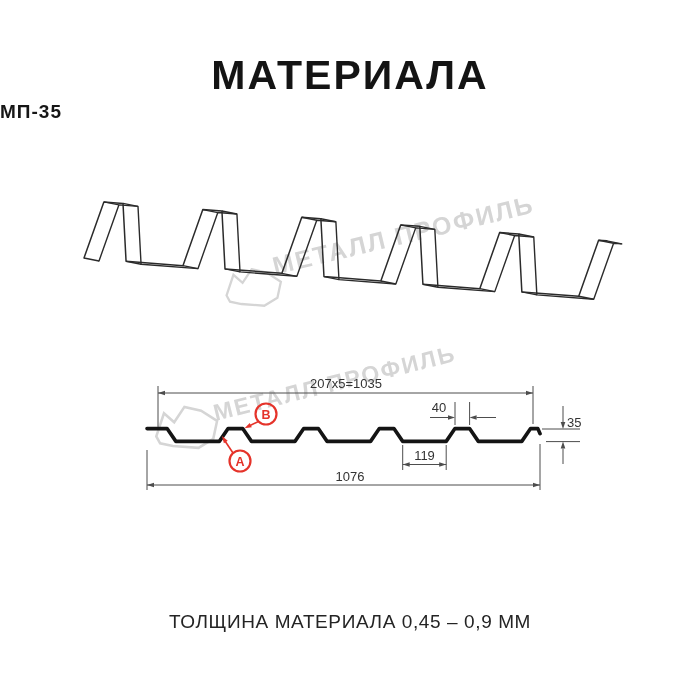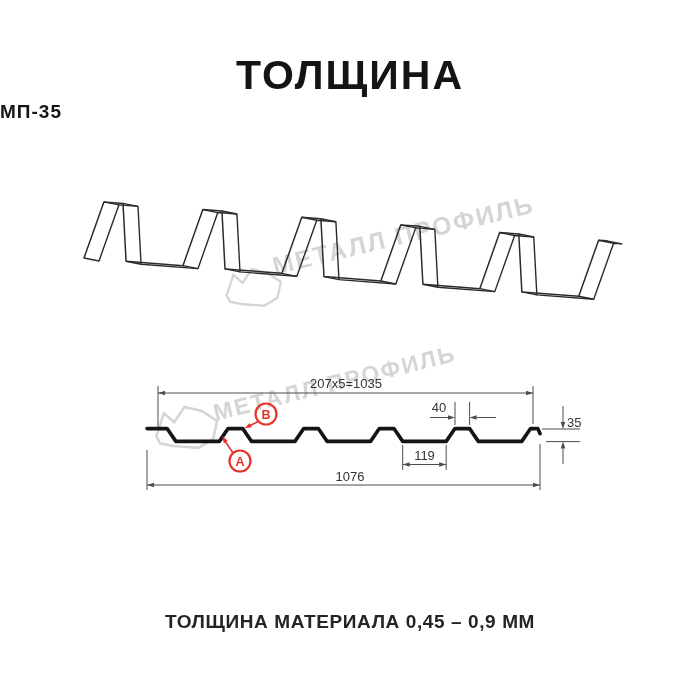--- a/index.html
+++ b/index.html
@@ -4,21 +4,21 @@
 <style>
   html,body{margin:0;padding:0;}
   body{width:700px;height:700px;position:relative;background:#ffffff;overflow:hidden;
        font-family:"Liberation Sans", sans-serif;}
   .abs{position:absolute;}
   .page-title{left:0;top:52px;width:700px;text-align:center;
       font-size:41px;font-weight:800;letter-spacing:2px;color:#141414;}
   .page-subtitle{left:0;top:101px;width:700px;
       font-size:19px;font-weight:600;letter-spacing:1px;color:#161616;}
   .footer-note{left:0;top:611px;width:700px;text-align:center;
-      font-size:19px;font-weight:700;letter-spacing:0.6px;color:#242424;}
+      font-size:19px;font-weight:400;letter-spacing:0.6px;color:#242424;}
   .wm-text{color:#d5d5d5;font-weight:700;white-space:nowrap;
       transform-origin:left center;}
   .wm1{left:273px;top:252px;font-size:25px;letter-spacing:2px;transform:rotate(-13.5deg);}
   .wm2{left:214px;top:400px;font-size:23px;letter-spacing:2px;transform:rotate(-14deg);}
   svg{position:absolute;left:0;top:0;}
   .wm-logo{position:absolute;}
 </style>
 </head>
 <body>
 
@@ -112,15 +112,15 @@
       <polygon points="222,436 227.73377030855087,440.62751316030335 223.87174758565098,443.1264690398268" fill="#e5332a"></polygon>
     </g>
     <g>
       <circle cx="266" cy="414" r="10.5" fill="none" stroke="#e5332a" stroke-width="2.2"></circle>
       <text x="266" y="419" fill="#e5332a" font-size="12.5" text-anchor="middle" font-weight="bold" font-family="&quot;Liberation Sans&quot;, sans-serif">В</text>
       <line x1="258.5" y1="421.5" x2="248" y2="426.5" stroke="#e5332a" stroke-width="1.6"></line>
       <polygon points="244.5,428.3 249.73239906734952,423.11232229220053 251.7895816066493,427.2266873708001" fill="#e5332a"></polygon>
     </g>
   </svg>
 
-<div class="abs page-title">ТОЛЩИНА</div>
+<div class="abs page-title">МАТЕРИАЛА</div>
 <div class="abs page-subtitle">МП-35</div>
 <div class="abs footer-note">ТОЛЩИНА МАТЕРИАЛА 0,45 – 0,9 ММ</div>
 
 </body></html>

